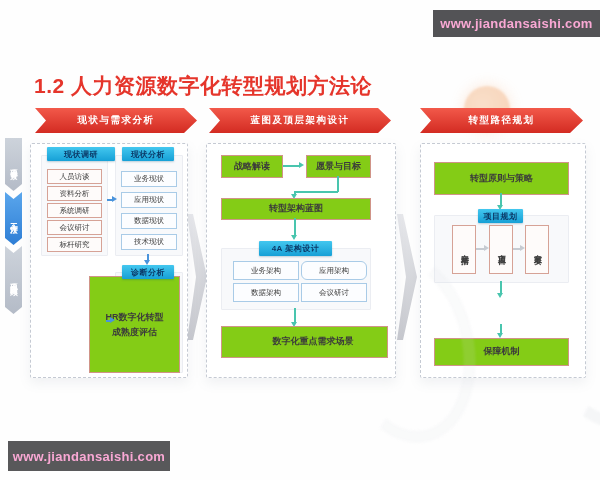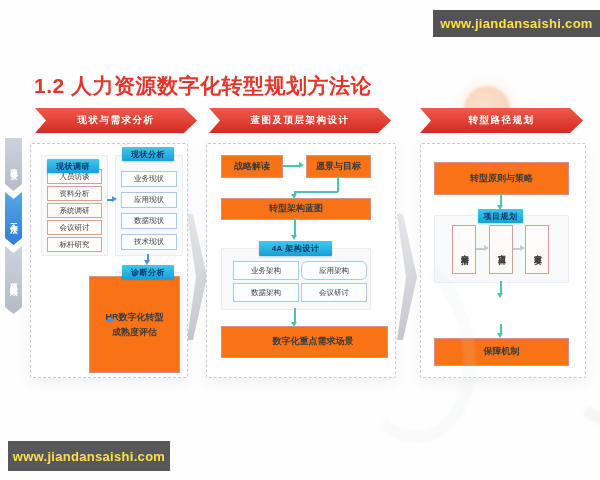--- a/index.html
+++ b/index.html
@@ -1,37 +1,37 @@
 <!DOCTYPE html>
 <html><head>
 <meta charset="utf-8">
 <style>
   html,body{margin:0;padding:0;background:#fff;}
   .stage{position:relative;width:600px;height:480px;background:#fefefe;overflow:hidden;
          font-family:"Liberation Sans","DejaVu Sans",sans-serif;}
-  .wm{position:absolute;background:#535356;color:#fde047;display:flex;align-items:center;
+  .wm{position:absolute;background:#535356;color:#f9a8d4;display:flex;align-items:center;
       justify-content:center;font-weight:700;letter-spacing:.3px;z-index:6;}
   .title{position:absolute;left:34px;top:72px;font-size:21px;font-weight:800;color:#e5352b;
          letter-spacing:.5px;z-index:3;white-space:nowrap;}
   .banner{position:absolute;height:25px;top:108px;
           background:linear-gradient(180deg,#f2594a,#d32b22);
           clip-path:polygon(0 0,calc(100% - 13px) 0,100% 50%,calc(100% - 13px) 100%,0 100%,11px 50%);
           color:#fff;font-size:9.5px;font-weight:700;display:flex;align-items:center;
           justify-content:center;letter-spacing:1.5px;z-index:3;}
   .panel{position:absolute;top:143px;height:233px;background:#fff;border:1px dashed #c5cad3;
          border-radius:2px;box-shadow:0 5px 12px rgba(120,130,150,.10);z-index:2;}
   .sub{position:absolute;background:#f8f9fb;border:1px solid #ebedf2;border-radius:1px;}
   .cyan{position:absolute;background:linear-gradient(180deg,#43c7ef,#16a0d6);color:#0b3a68;
         font-size:8px;font-weight:700;display:flex;align-items:center;justify-content:center;
         z-index:3;border-radius:1px;box-shadow:0 1px 2px rgba(0,80,120,.25);letter-spacing:.5px;}
   .bx{position:absolute;display:flex;align-items:center;justify-content:center;text-align:center;
       color:#3c3c3c;background:#fefbfa;border:1px solid #d6a296;font-size:7.5px;font-weight:500;
       line-height:1.25;z-index:2;}
   .bx.blue{background:#fcfdff;border-color:#a9cbe7;}
-  .bx.big{font-size:9px;font-weight:700;background:#f97316;border-color:#d09488;color:#3b3b3b;}
+  .bx.big{font-size:9px;font-weight:700;background:#84cc16;border-color:#d09488;color:#3b3b3b;}
   .bx.vert span{writing-mode:vertical-rl;letter-spacing:2px;font-size:8px;font-weight:600;}
   .ln{position:absolute;background:#49c5ae;z-index:2;}
   .ln.blue{background:#4a94dc;}
   .ln.gray{background:#c6cbd2;}
   .ah{position:absolute;width:0;height:0;z-index:2;}
   .ah.down{border-left:3.5px solid transparent;border-right:3.5px solid transparent;border-top:5px solid #49c5ae;}
   .ah.right{border-top:3.5px solid transparent;border-bottom:3.5px solid transparent;border-left:5px solid #49c5ae;}
   .ah.down.blue{border-top-color:#4a94dc;}
   .ah.right.blue{border-left-color:#4a94dc;}
   .ah.right.gray{border-left-color:#c6cbd2;}
@@ -87,21 +87,21 @@
   <div class="banner" style="left:420px;width:163px;">
     <span>转型路径规划</span>
   </div>
 
   <div class="chev" style="left:187px;"></div>
   <div class="chev" style="left:397px;"></div>
 
   <div class="panel" style="left:30px;width:156px;">
 
     <div class="sub" style="left:10px;top:11px;width:65px;height:99px;"></div>
-    <div class="cyan" style="left:16px;top:3px;width:52px;height:14px;margin-top:12px;">现状调研</div>
+    <div class="cyan" style="left:16px;top:3px;width:68px;height:14px;">现状调研</div>
     <div class="bx" style="left:16px;top:25px;width:53px;height:13px;">人员访谈</div>
     <div class="bx" style="left:16px;top:42px;width:53px;height:13px;">资料分析</div>
     <div class="bx" style="left:16px;top:59px;width:53px;height:13px;">系统调研</div>
     <div class="bx" style="left:16px;top:76px;width:53px;height:13px;">会议研讨</div>
     <div class="bx" style="left:16px;top:93px;width:53px;height:13px;">标杆研究</div>
 
     <div class="sub" style="left:84px;top:11px;width:66px;height:99px;"></div>
     <div class="cyan" style="left:91px;top:3px;width:52px;height:14px;">现状分析</div>
     <div class="bx blue" style="left:90px;top:27px;width:54px;height:14px;">业务现状</div>
     <div class="bx blue" style="left:90px;top:48px;width:54px;height:14px;">应用现状</div>

